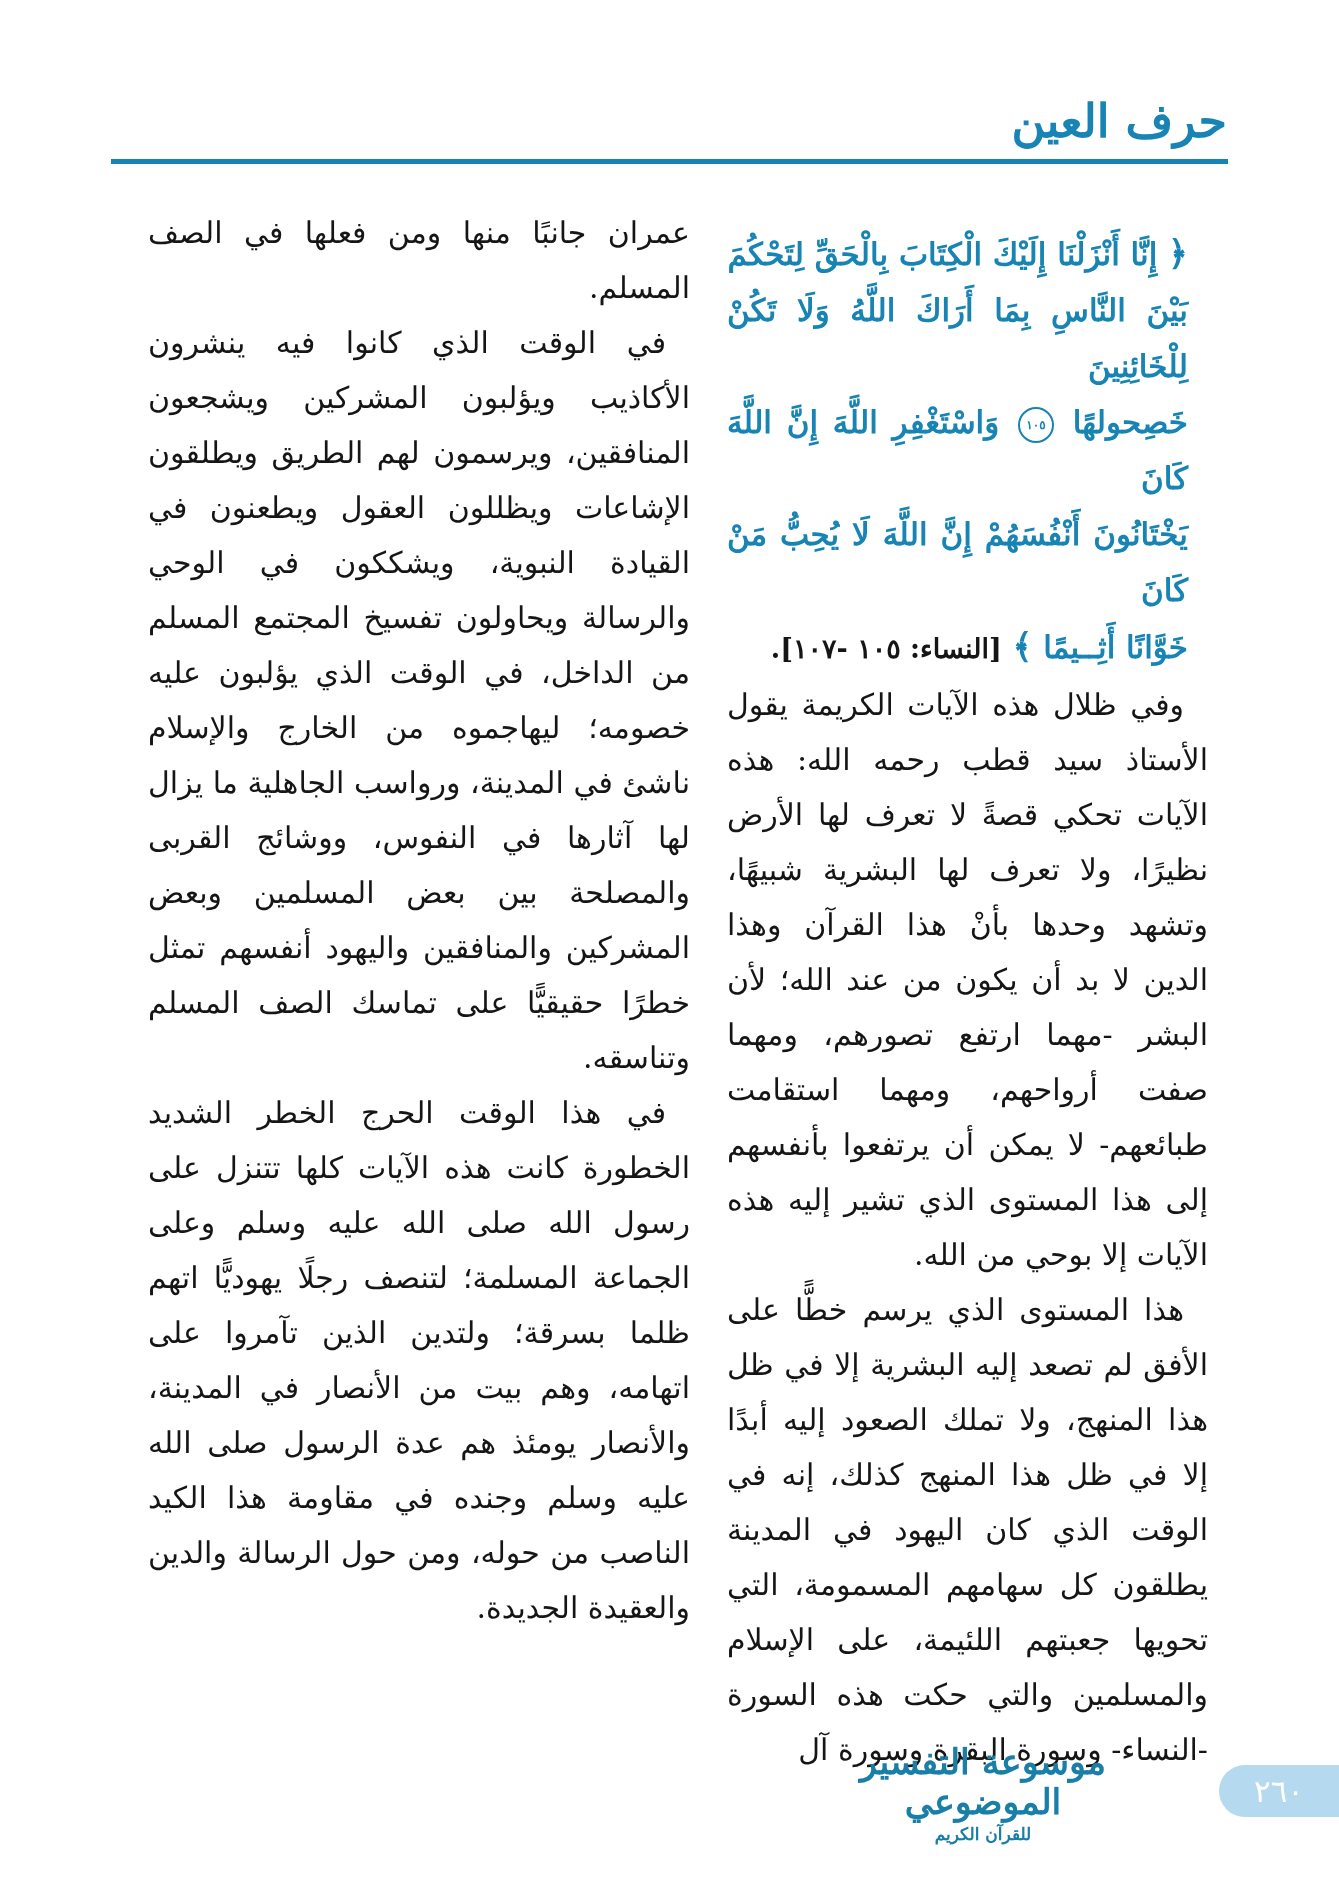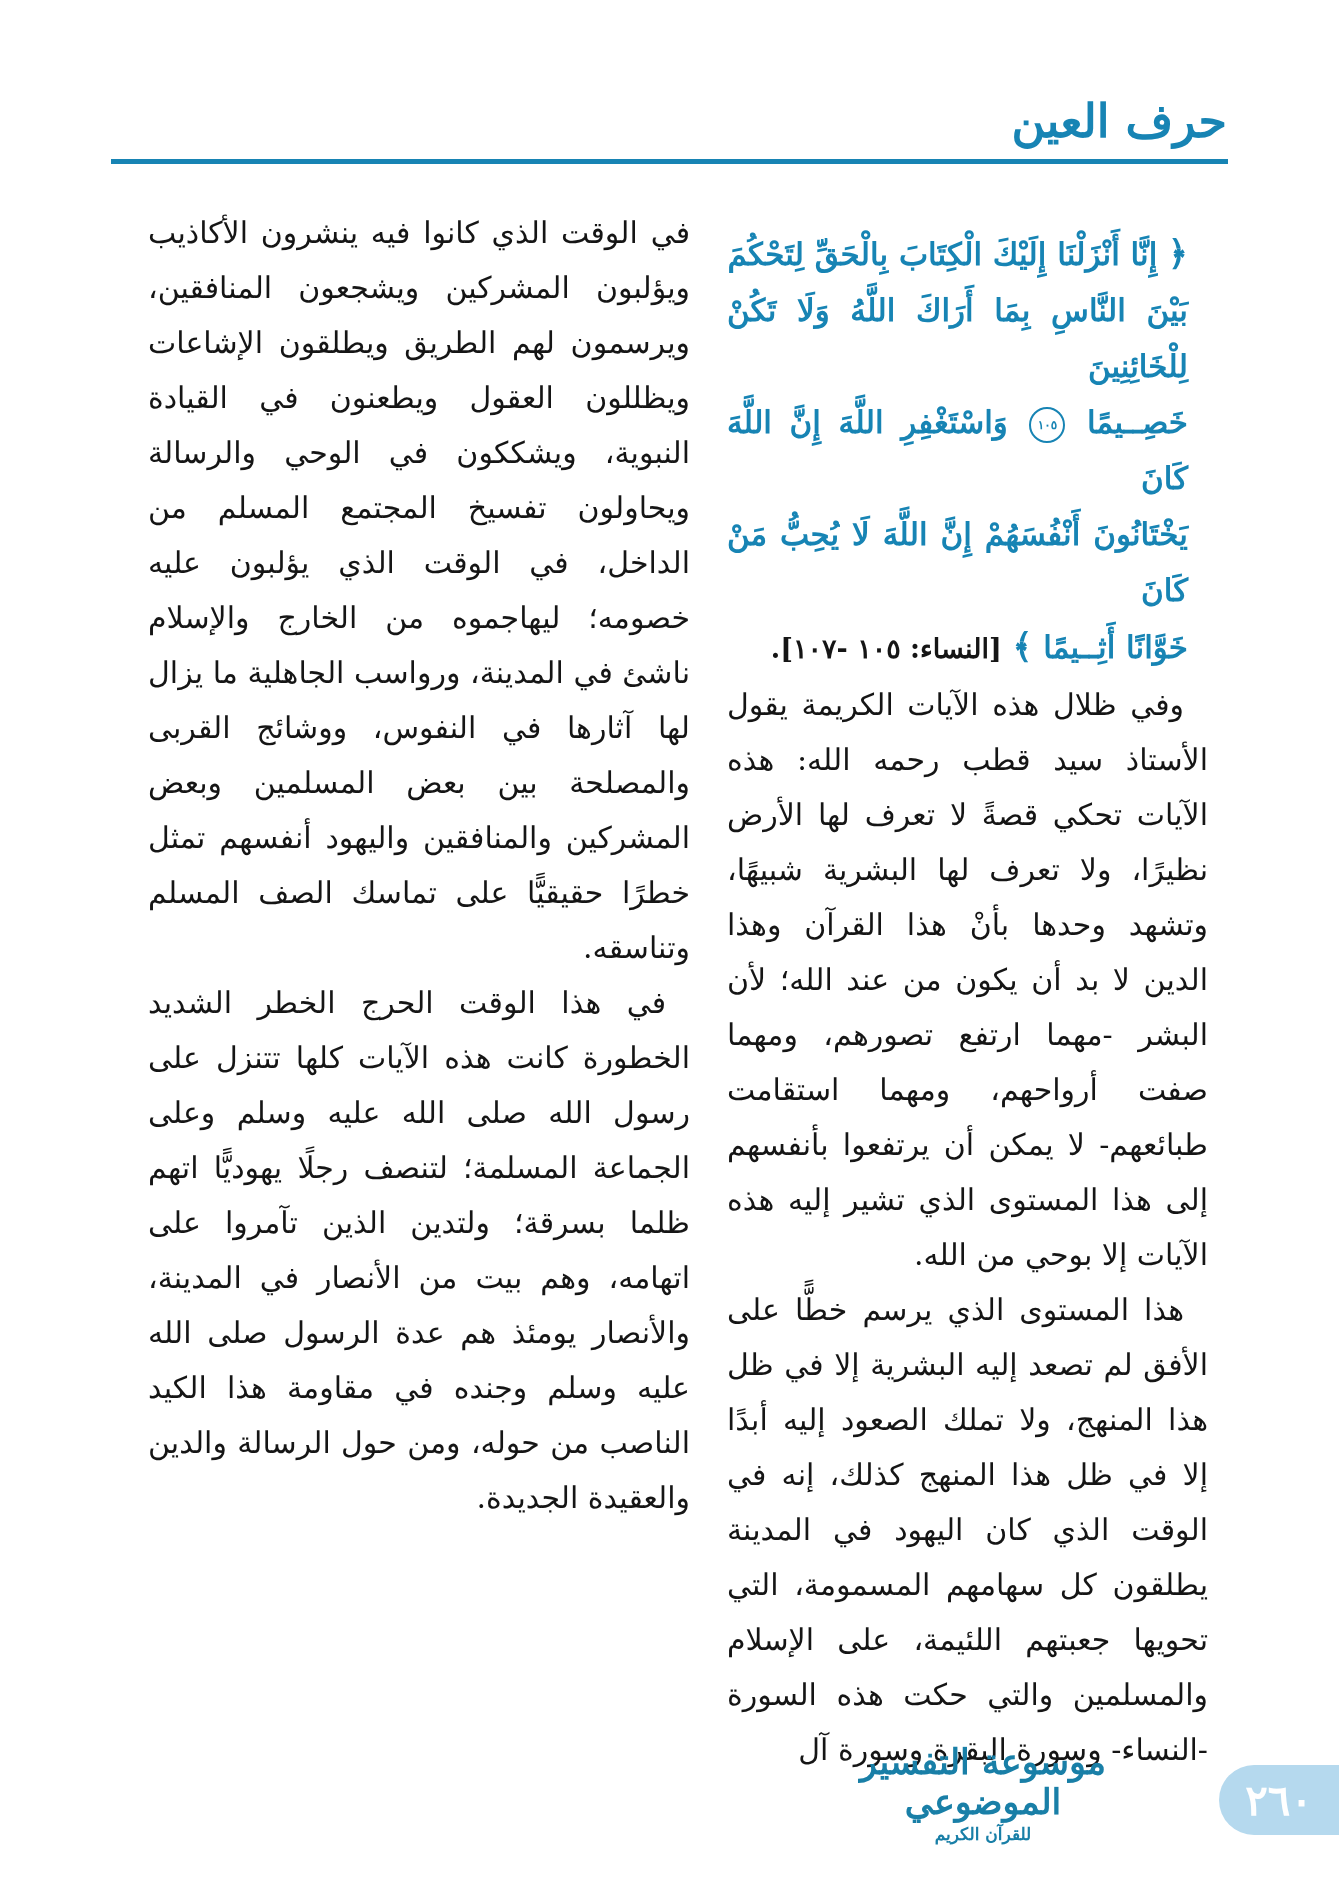--- a/index.html
+++ b/index.html
@@ -74,54 +74,55 @@
   .logo-line1{
     font-size:35px;font-weight:bold;line-height:40px;
     letter-spacing:-1px;
   }
   .logo-line2{
     font-size:17px;font-weight:bold;line-height:24px;
   }
   
   .page-pill{
     position:absolute;top:1765px;right:0;
-    width:120px;height:70px;
+    width:120px;height:52px;
     background:var(--pill);
     border-radius:36px 0 0 36px;
     display:flex;align-items:center;justify-content:center;
     color:#ffffff;
-    font-size:42px;font-weight:bold;
+    font-size:31px;font-weight:normal;
     letter-spacing:4px;
   }
 </style>
 </head>
 <body>
 
 <div class="page">
 
   <div class="header-title">حرف العين</div>
   <div class="header-rule"></div>
 
   <div class="col col-right">
     <div class="quran">
         <div class="q-line"><span class="q-open">﴿</span> <span class="q-text">إِنَّا أَنْزَلْنَا إِلَيْكَ الْكِتَابَ بِالْحَقِّ لِتَحْكُمَ</span> </div>
         <div class="q-line fill"><span class="q-text">بَيْنَ النَّاسِ بِمَا أَرَاكَ اللَّهُ وَلَا تَكُنْ لِلْخَائِنِينَ</span> </div>
-        <div class="q-line fill"><span class="q-text">خَصِــيمًا</span> <span class="ayah-num">١٠٥</span> <span class="q-text">وَاسْتَغْفِرِ اللَّهَ إِنَّ اللَّهَ كَانَ</span> </div>
+        <div class="q-line fill"><span class="q-text">خَصِحولهًا</span> <span class="ayah-num">١٠٥</span> <span class="q-text">وَاسْتَغْفِرِ اللَّهَ إِنَّ اللَّهَ كَانَ</span> </div>
         <div class="q-line fill"><span class="q-text">يَخْتَانُونَ أَنْفُسَهُمْ إِنَّ اللَّهَ لَا يُحِبُّ مَنْ كَانَ</span> </div>
         <div class="q-line"><span class="q-text">خَوَّانًا أَثِــيمًا</span> <span class="q-close">﴾</span> <span class="cite">[النساء: ١٠٥ -١٠٧].</span> </div>
       </div>
     <div class="body">
         <p>وفي ظلال هذه الآيات الكريمة يقول الأستاذ سيد قطب رحمه الله: هذه الآيات تحكي قصةً لا تعرف لها الأرض نظيرًا، ولا تعرف لها البشرية شبيهًا، وتشهد وحدها بأنْ هذا القرآن وهذا الدين لا بد أن يكون من عند الله؛ لأن البشر -مهما ارتفع تصورهم، ومهما صفت أرواحهم، ومهما استقامت طبائعهم- لا يمكن أن يرتفعوا بأنفسهم إلى هذا المستوى الذي تشير إليه هذه الآيات إلا بوحي من الله.</p>
         <p>هذا المستوى الذي يرسم خطًّا على الأفق لم تصعد إليه البشرية إلا في ظل هذا المنهج، ولا تملك الصعود إليه أبدًا إلا في ظل هذا المنهج كذلك، إنه في الوقت الذي كان اليهود في المدينة يطلقون كل سهامهم المسمومة، التي تحويها جعبتهم اللئيمة، على الإسلام والمسلمين والتي حكت هذه السورة -النساء- وسورة البقرة وسورة آل</p>
       </div>
 
   </div>
 
   <div class="col col-left">
     <div class="body">
+        <p>عمران جانبًا منها ومن فعلها في الصف المسلم.</p>
         <p>في الوقت الذي كانوا فيه ينشرون الأكاذيب ويؤلبون المشركين ويشجعون المنافقين، ويرسمون لهم الطريق ويطلقون الإشاعات ويظللون العقول ويطعنون في القيادة النبوية، ويشككون في الوحي والرسالة ويحاولون تفسيخ المجتمع المسلم من الداخل، في الوقت الذي يؤلبون عليه خصومه؛ ليهاجموه من الخارج والإسلام ناشئ في المدينة، ورواسب الجاهلية ما يزال لها آثارها في النفوس، ووشائج القربى والمصلحة بين بعض المسلمين وبعض المشركين والمنافقين واليهود أنفسهم تمثل خطرًا حقيقيًّا على تماسك الصف المسلم وتناسقه.</p>
         <p>في هذا الوقت الحرج الخطر الشديد الخطورة كانت هذه الآيات كلها تتنزل على رسول الله صلى الله عليه وسلم وعلى الجماعة المسلمة؛ لتنصف رجلًا يهوديًّا اتهم ظلما بسرقة؛ ولتدين الذين تآمروا على اتهامه، وهم بيت من الأنصار في المدينة، والأنصار يومئذ هم عدة الرسول صلى الله عليه وسلم وجنده في مقاومة هذا الكيد الناصب من حوله، ومن حول الرسالة والدين والعقيدة الجديدة.</p>
       </div>
   </div>
 
   <div class="footer-logo">
     <div class="logo-line1">موسوعة التفسير الموضوعي</div>
     <div class="logo-line2">للقرآن الكريم</div>
   </div>
 

